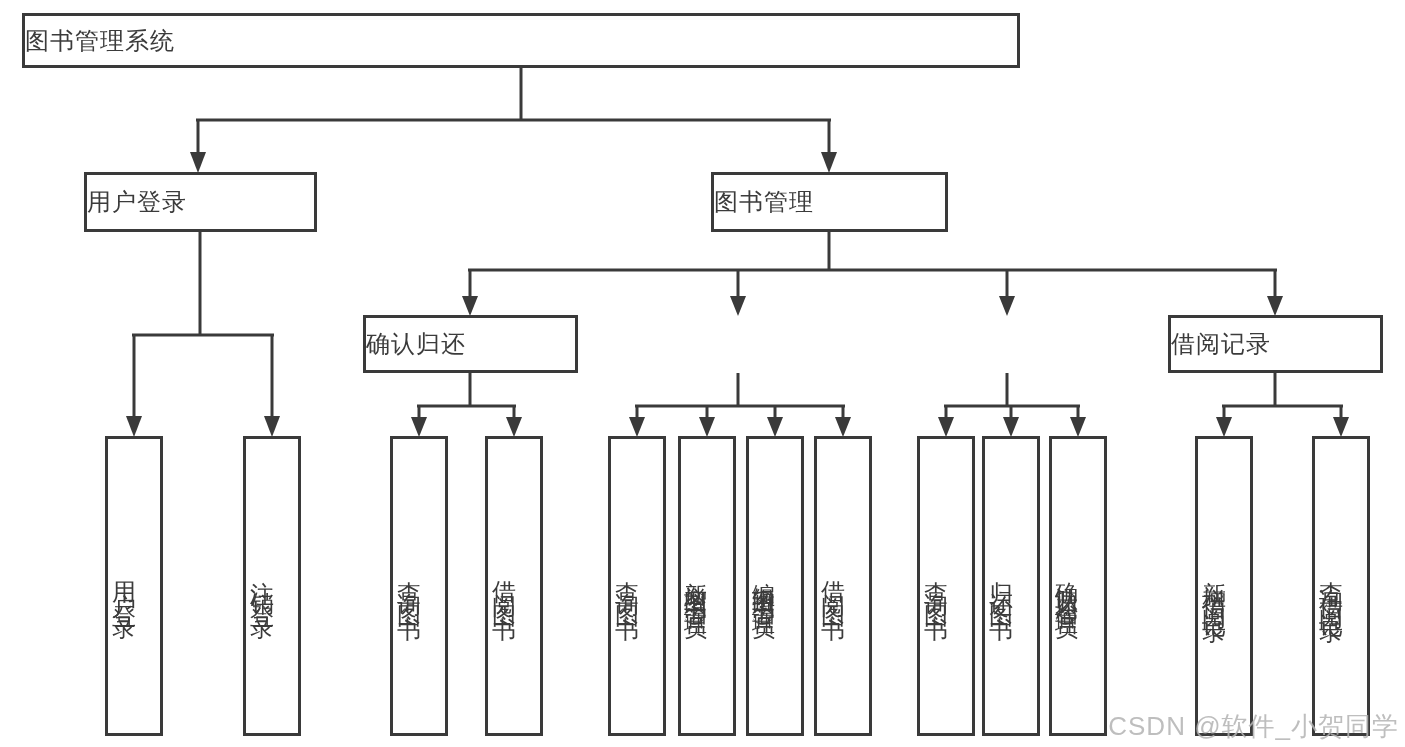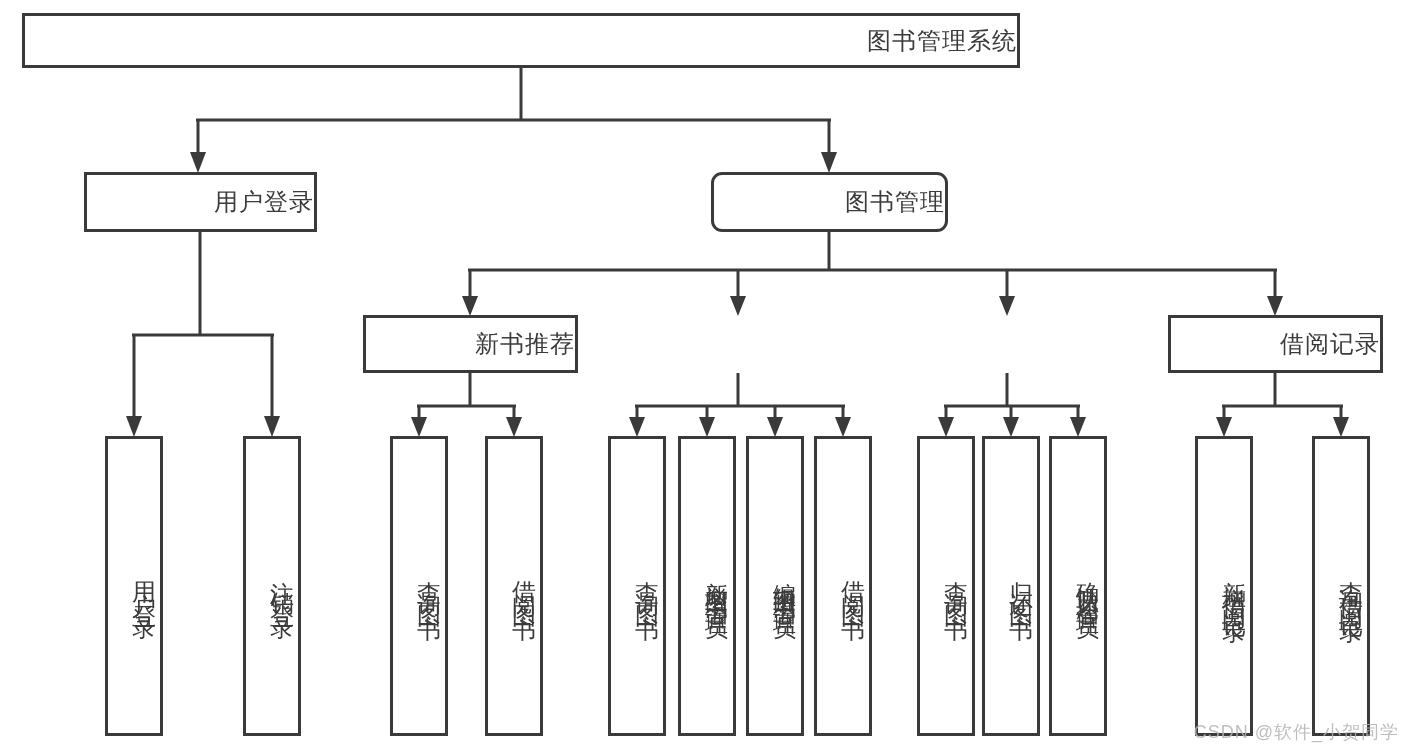--- a/index.html
+++ b/index.html
@@ -19,28 +19,28 @@
     overflow:hidden;
   }
   .connectors{position:absolute;left:0;top:0;width:1405px;height:747px;}
   .connectors line{stroke:var(--line);stroke-width:3;}
   .connectors polygon{fill:var(--line);stroke:none;}
   .node{
     position:absolute;
     box-sizing:border-box;
     border:3px solid var(--box-border);
     background:#fff;
-    display:flex;align-items:center;justify-content:flex-end;
+    display:flex;align-items:center;justify-content:flex-start;
     font-size:24px;
     letter-spacing:1px;
     white-space:nowrap;
   }
   .root-node{left:22px;top:13px;width:998px;height:55px;}
   .n-user-login{left:84px;top:172px;width:233px;height:60px;}
-  .n-book-mgmt{left:711px;top:172px;width:237px;height:60px;border-radius:11px;}
+  .n-book-mgmt{left:711px;top:172px;width:237px;height:60px;}
   .lvl3{top:315px;width:215px;height:58px;}
   .n-new-book{left:363px;}
   .n-book-borrow{left:631px;}
   .n-current-borrow{left:900px;}
   .n-borrow-record{left:1168px;}
   .leaf{top:436px;width:58px;height:300px;}
   .leaf span{
     writing-mode:vertical-rl;
     text-orientation:mixed;
     white-space:nowrap;
@@ -49,21 +49,21 @@
   .sp-md span{letter-spacing:8px;}
   .sp-sm span{letter-spacing:5px;font-size:23px;}
   .lf1{left:105px;} .lf2{left:243px;}
   .lf3{left:390px;} .lf4{left:485px;}
   .lf5{left:608px;} .lf6{left:678px;} .lf7{left:746px;} .lf8{left:814px;}
   .lf9{left:917px;} .lf10{left:982px;} .lf11{left:1049px;}
   .lf12{left:1195px;} .lf13{left:1312px;}
   .watermark{
     position:absolute;
     right:6px;bottom:3px;
-    font-size:18px;
+    font-size:26px;
     color:var(--watermark);
     opacity:.85;
     letter-spacing:1px;
   }
 </style>
 </head>
 <body>
 
 <div class="canvas">
 
@@ -141,21 +141,21 @@
   </div>
 
   <div class="node n-user-login">
     <span>用户登录</span>
   </div>
   <div class="node n-book-mgmt">
     <span>图书管理</span>
   </div>
 
   <div class="node lvl3 n-new-book">
-    <span>新书推荐</span>
+    <span>确认归还</span>
   </div>
   <div class="node lvl3 n-borrow-record">
     <span>借阅记录</span>
   </div>
 
   <div class="node leaf sp-lg lf1">
     <span>用户登录</span>
   </div>
   <div class="node leaf sp-lg lf2">
     <span>注销登录</span>

